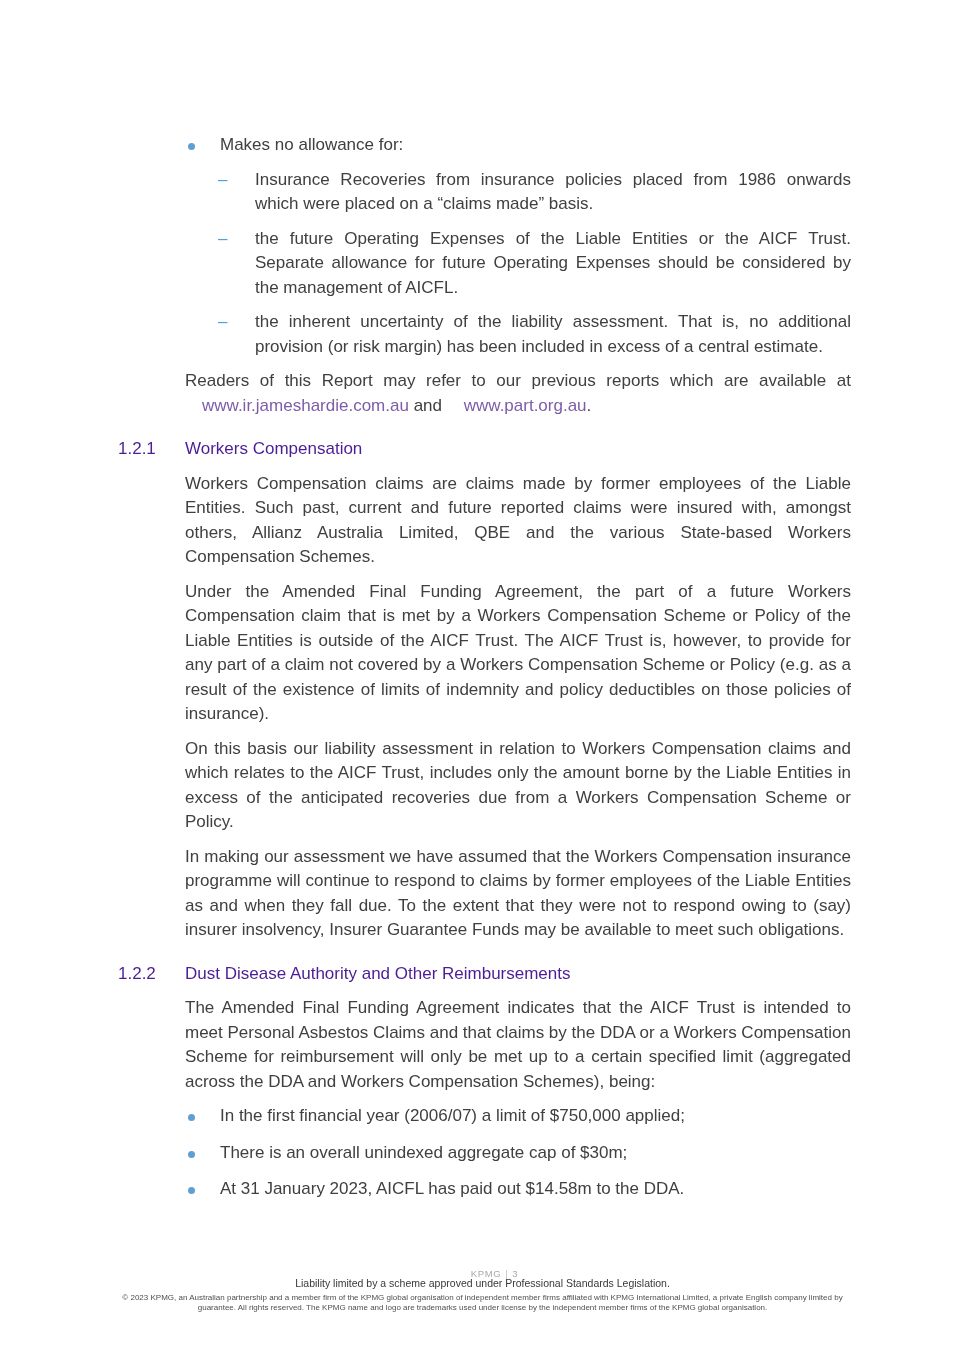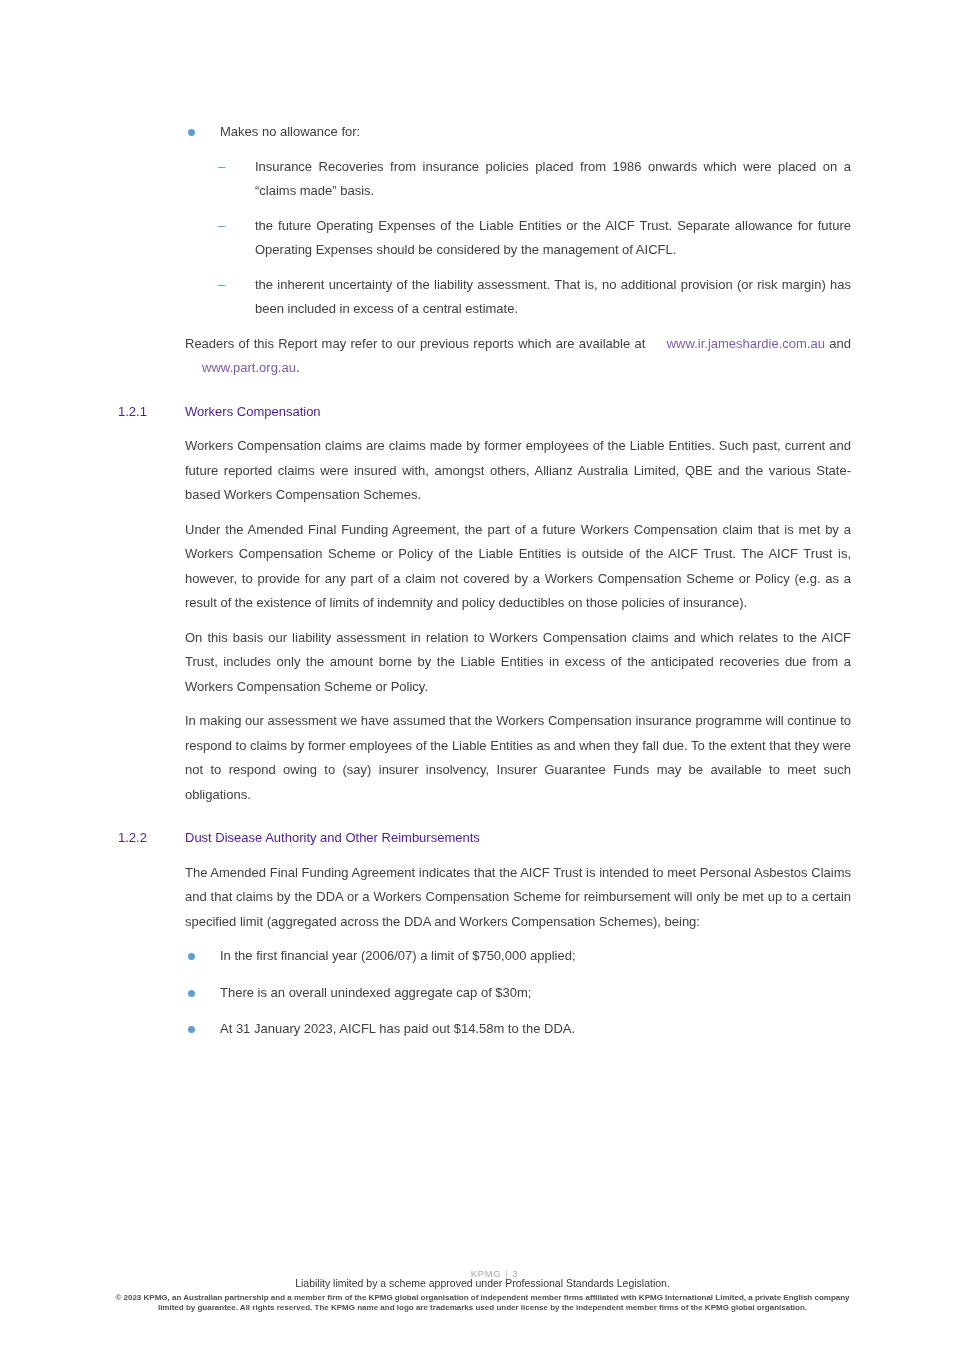--- a/index.html
+++ b/index.html
@@ -10,23 +10,23 @@
     height: 1365px;
     margin: 0 auto;
     background: #ffffff;
     font-family: "Liberation Sans", "DejaVu Sans", sans-serif;
     color: #404040;
     overflow: hidden;
   }
   .content {
     position: absolute;
     left: 118px;
-    top: 120px;
+    top: 133px;
     width: 733px;
-    font-size: 13px;
+    font-size: 17px;
     line-height: 24.5px;
   }
   .para {
     margin: 0 0 10px 67px;
     text-align: justify;
   }
   .bullet-row {
     display: flex;
     margin: 0 0 10px 67px;
   }
@@ -84,21 +84,20 @@
     left: 0;
     width: 100%;
     text-align: center;
     font-size: 8px;
     line-height: 10px;
     color: #4f4f4f;
   }
   .footer-legal .inner {
     width: 748px;
     margin: 0 auto;
-    font-weight: bold;
   }
   .footer-liability {
     position: absolute;
     top: 1248px;
     left: 0;
     width: 100%;
     text-align: center;
     font-size: 10.5px;
     color: #383838;
     margin-top: 29px;

